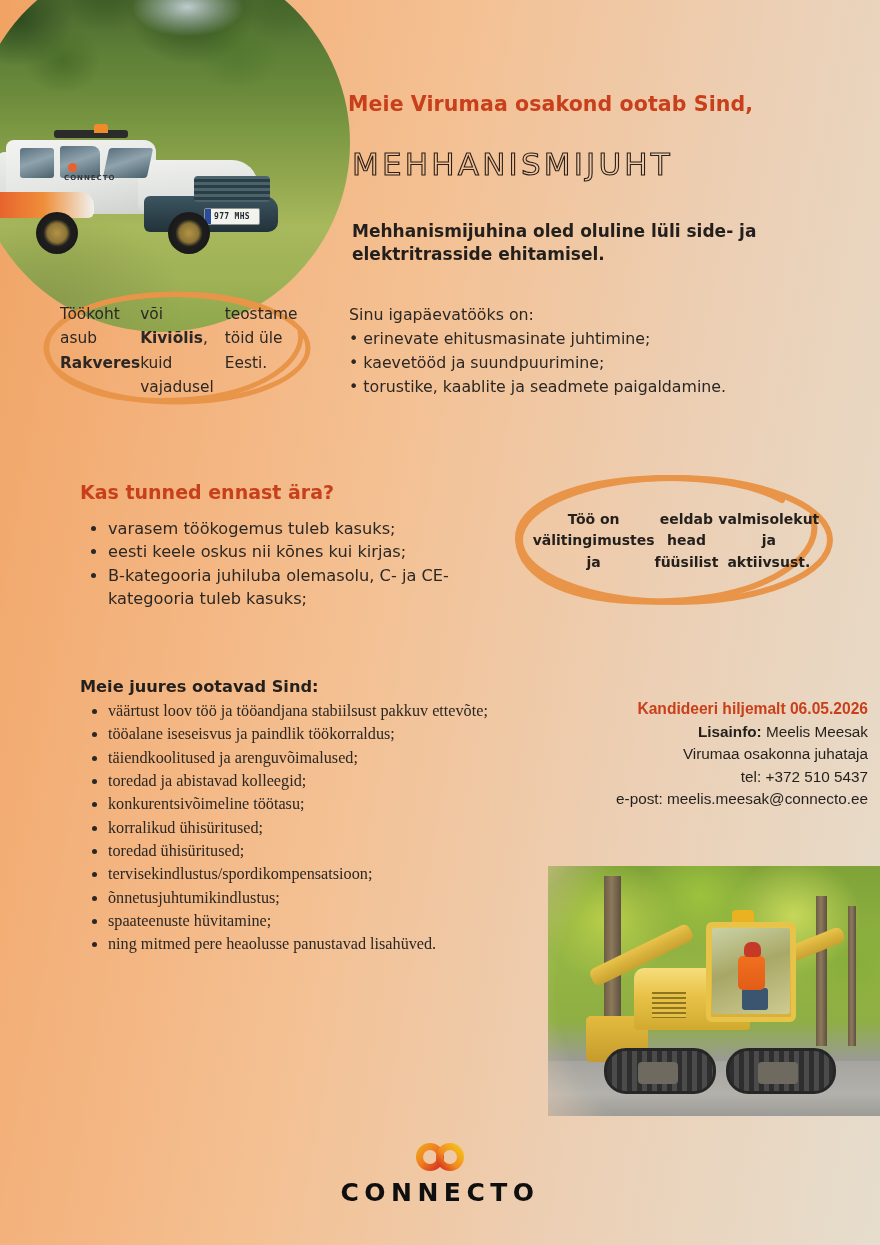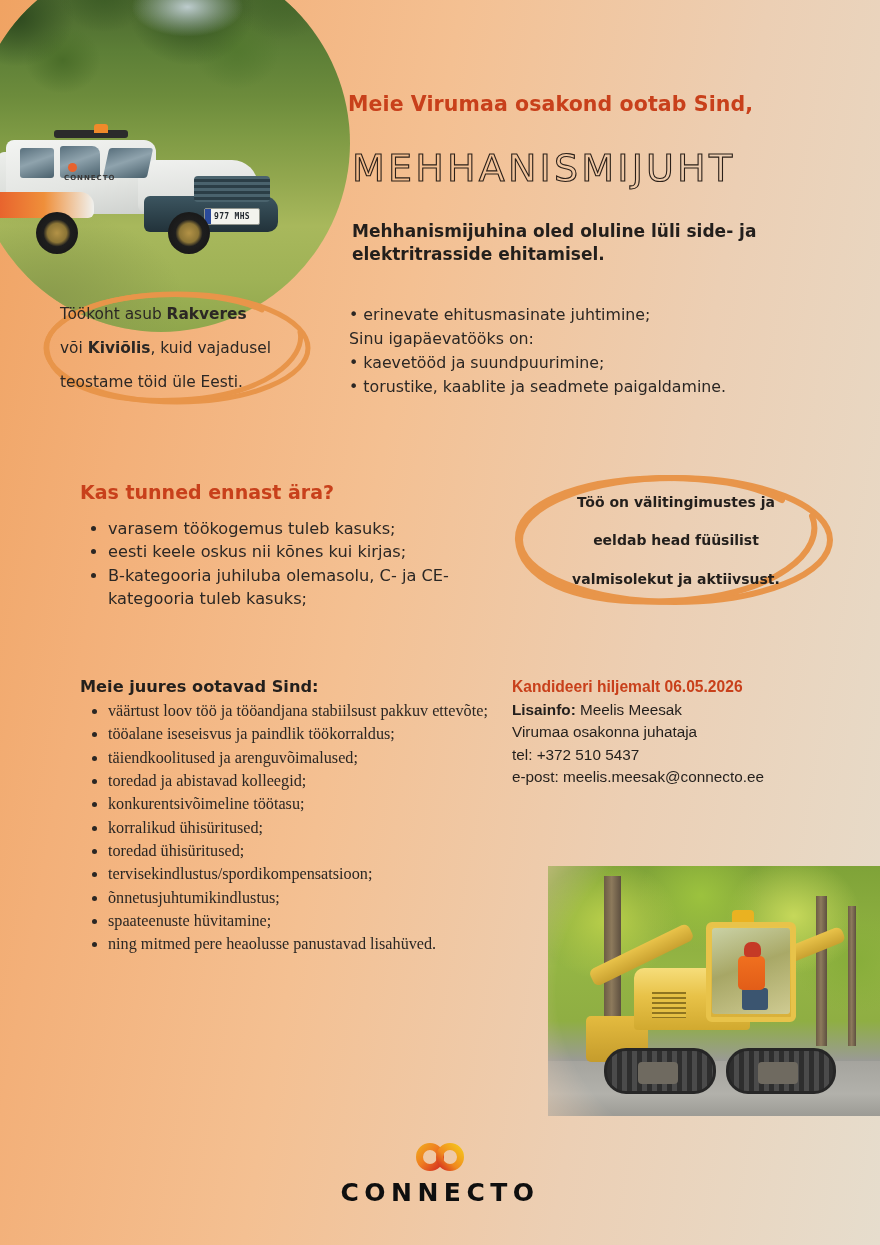--- a/index.html
+++ b/index.html
@@ -329,21 +329,21 @@
     position: absolute;
     left: 348px; top: 92px;
     font-size: 20.5px;
     font-weight: bold;
     color: #c8401b;
     letter-spacing: .1px;
   }
   .job-title {
     position: absolute;
     left: 352px; top: 146px;
-    font-size: 38px;
+    font-size: 31px;
     font-weight: 500;
     letter-spacing: 3.2px;
     color: transparent;
     -webkit-text-stroke: 1.1px #2b2019;
     font-family: "DejaVu Sans", sans-serif;
     text-align: center;
   }
   .lede {
     position: absolute;
     left: 352px; top: 220px;
@@ -370,22 +370,22 @@
   }
   .oval svg {
     position: absolute;
     left: 0; top: 0;
     overflow: visible;
   }
   .oval .oval-text {
     position: absolute;
     display: flex;
     align-items: center;
-    justify-content: space-between;
-    flex-direction: column;
+    justify-content: center;
+    flex-direction: row;
     text-align: center;
   }
 
   .oval-left { left: 38px; top: 288px; width: 278px; height: 120px; }
   .oval-left .oval-text {
     left: 22px; top: 14px; width: 238px; height: 92px;
     align-items: flex-start;
     text-align: left;
     font-size: 15.4px;
     color: #2b2724;
@@ -435,23 +435,23 @@
   .offer-list {
     left: 80px; top: 700px;
     width: 412px;
     font-size: 16.2px;
     line-height: 1.44;
     font-family: Liberation Serif, serif;
   }
 
   .apply-block {
     position: absolute;
-    left: 512px; top: 678px;
+    left: 512px; top: 700px;
     width: 356px;
-    text-align: left;
+    text-align: right;
     font-family: "Liberation Sans", sans-serif;
     color: #231f1c;
   }
   .apply-deadline {
     font-size: 15.6px;
     font-weight: bold;
     color: #c8401b;
     margin-bottom: 3px;
   }
   .apply-line {
@@ -507,22 +507,22 @@
       <div class="wheel rear"></div>
       <div class="wheel front"></div>
     </div>
   </div>
 
   <div class="kicker">Meie Virumaa osakond ootab Sind,</div>
   <div class="job-title">MEHHANISMIJUHT</div>
   <div class="lede">Mehhanismijuhina oled oluline lüli side- ja elektritrasside ehitamisel.</div>
 
   <div class="tasks">
+    <div class="task-line">Sinu igapäevatööks on:</div>
     <div class="task-line">• erinevate ehitusmasinate juhtimine;</div>
-    <div class="task-line">Sinu igapäevatööks on:</div>
     <div class="task-line">• kaevetööd ja suundpuurimine;</div>
     <div class="task-line">• torustike, kaablite ja seadmete paigaldamine.</div>
   </div>
 
   <div class="oval oval-left">
     <svg width="278" height="120" viewBox="0 0 278 120">
       <ellipse cx="139" cy="60" rx="131" ry="54" fill="none" stroke="#e8954a" stroke-width="5" stroke-linecap="round"></ellipse>
       <path d="M262 44 C268 70 228 108 142 112 C58 116 12 92 9 62 C6 34 52 10 120 7 C160 5 198 10 224 22" fill="none" stroke="#e8954a" stroke-width="5" stroke-linecap="round"></path>
     </svg>
     <div class="oval-text">

